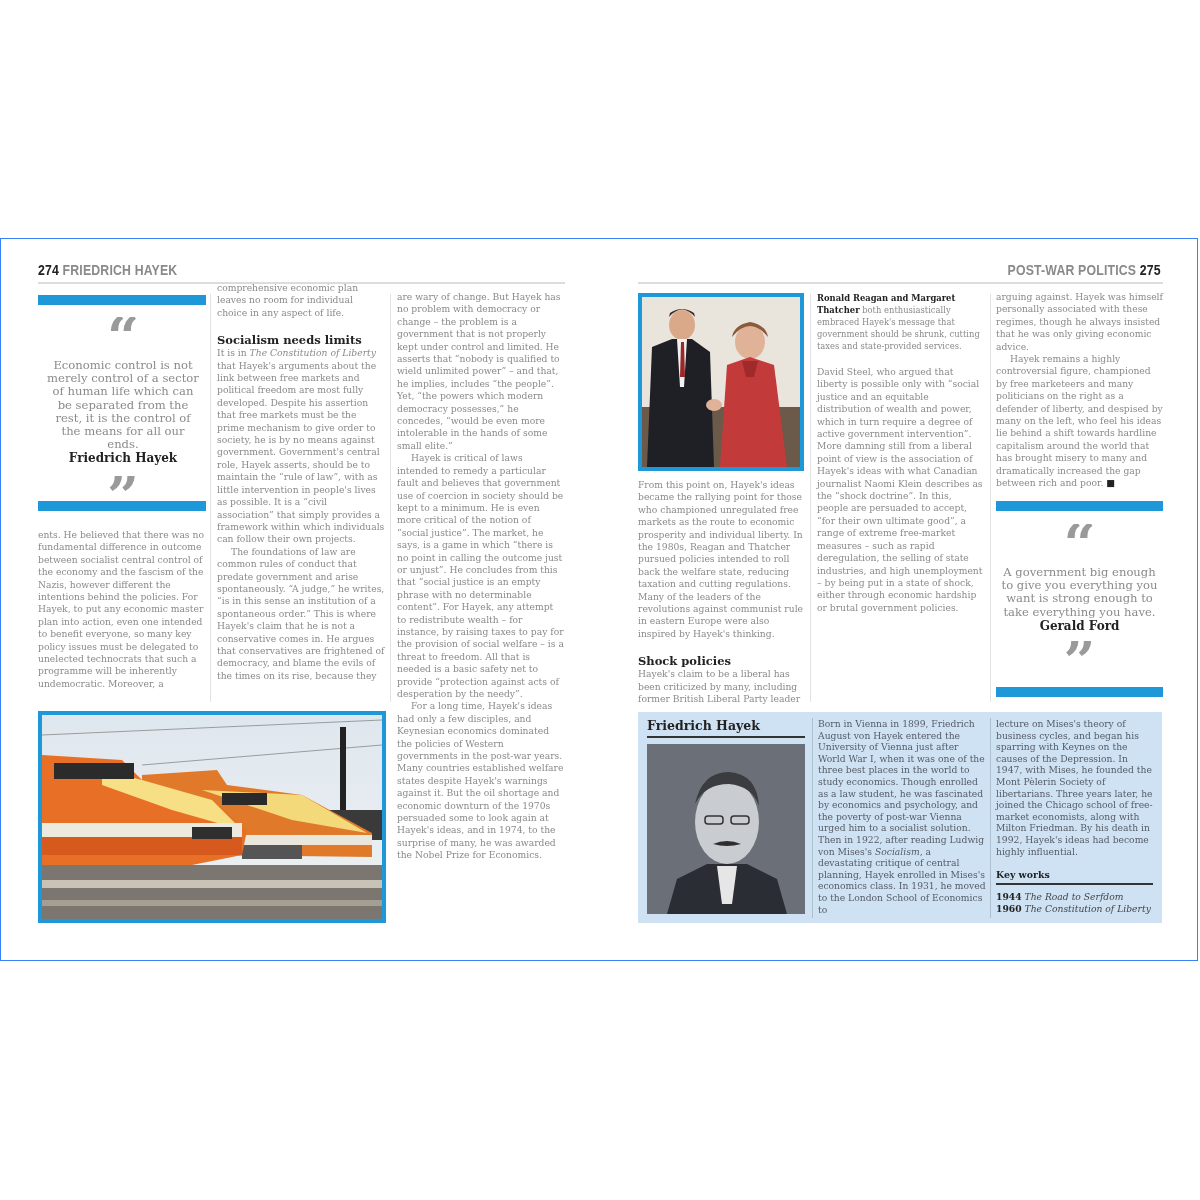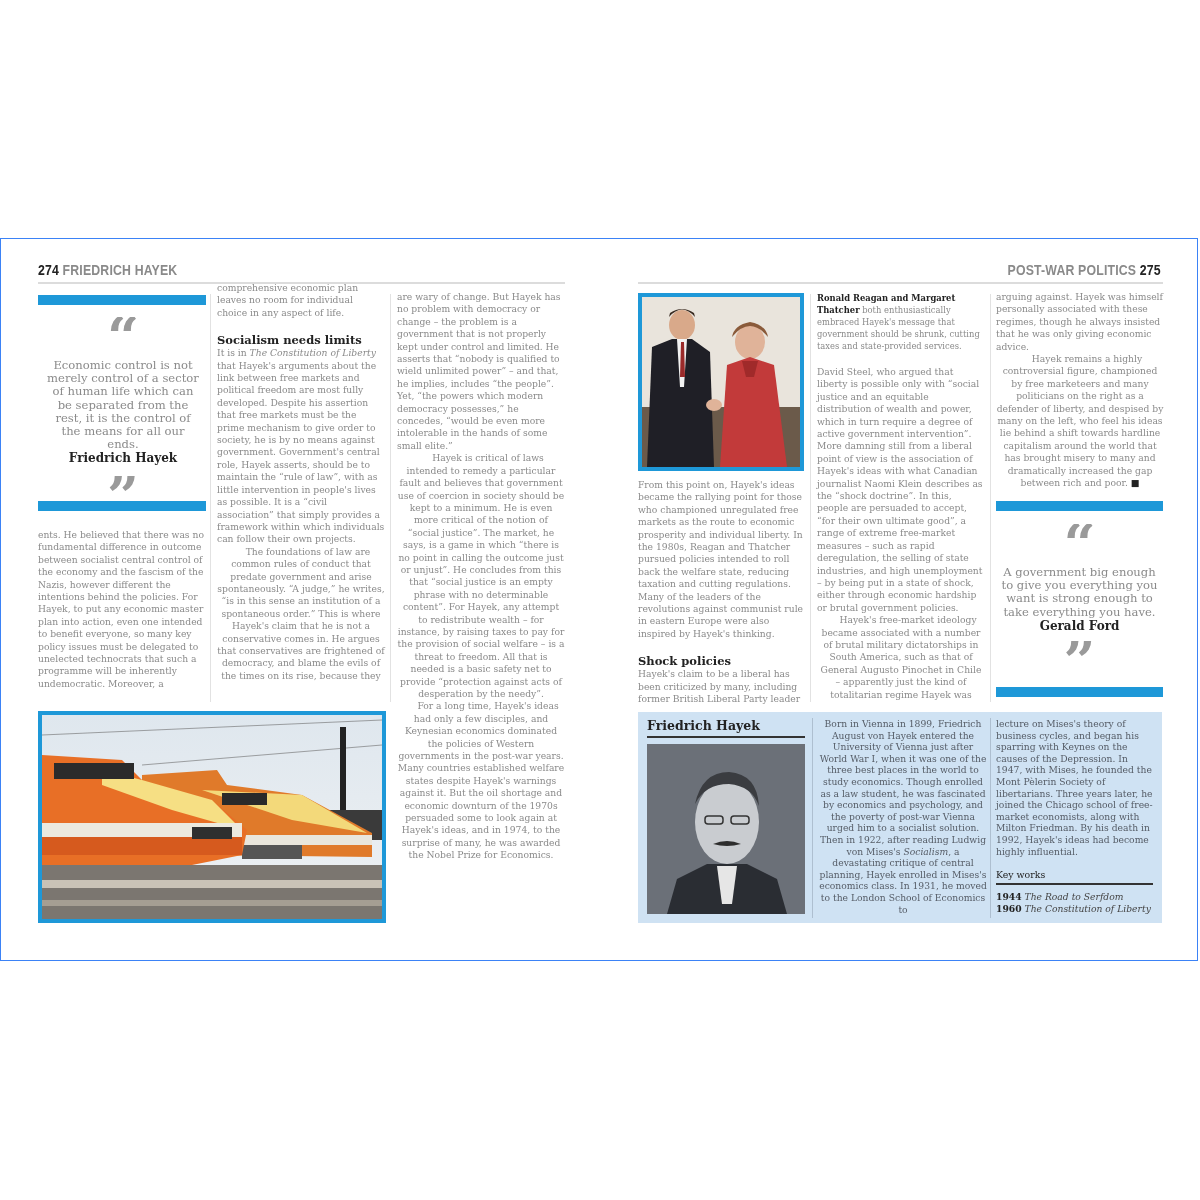--- a/index.html
+++ b/index.html
@@ -8,38 +8,38 @@
   .runhead { position:absolute; top:22px; font-family:"Liberation Sans", sans-serif; font-weight:bold; font-size:15px; letter-spacing:0.2px; transform:scaleX(0.82); }
   .runhead.left { left:37px; transform-origin:left center; }
   .runhead.right { right:36px; transform-origin:right center; }
   .runhead .num { color:#222; }
   .runhead .title { color:#8a8a8a; }
   .rule { position:absolute; top:43px; height:2px; background:#dcdcdc; }
   .rule.left { left:37px; width:527px; }
   .rule.right { left:637px; width:525px; }
   .col { position:absolute; font-size:9.2px; line-height:12.4px; color:#8a8a8a; }
   .col p { margin:0; }
-  .col p.ind { text-indent:14px;text-align:center; }
+  .col p.ind { text-indent:14px; }
   .col .sub { font-weight:bold; color:#222; font-size:11.5px; line-height:14px; margin-top:14px; }
   .col em { font-style:italic; }
   .vrule { position:absolute; width:1px; background:#e2e2e2; }
   .bluebar { position:absolute; height:10px; background:#1e98d8; }
   .quote { position:absolute; text-align:center; color:#8a8a8a; font-size:11.6px; line-height:13.2px; }
   .quote .mark { font-family:"DejaVu Serif", serif; font-weight:bold; font-size:56px; line-height:40px; color:#9a9a9a; height:34px; overflow:hidden; }
   .quote .auth { color:#222; font-weight:bold; font-size:12px; margin-top:1px; }
   .photo { position:absolute; border:4px solid #1e98d8; box-sizing:border-box; overflow:hidden; }
   .caption { position:absolute; font-size:8.4px; line-height:12px; color:#8a8a8a; }
   .caption b { color:#222; }
   .bio { position:absolute; left:637px; top:473px; width:524px; height:211px; background:#cfe2f3; }
   .bio .name { position:absolute; left:9px; top:6px; font-weight:bold; font-size:12.5px; color:#222; }
   .bio .namerule { position:absolute; left:9px; top:24px; width:158px; height:2px; background:#333; }
   .bio .portrait { position:absolute; left:9px; top:32px; width:158px; height:170px; background:#5a5f66; overflow:hidden; }
   .bio .txt { position:absolute; font-size:9.2px; line-height:11.6px; color:#555c66; }
   .bio .kw { position:absolute; left:358px; top:157px; width:157px; }
-  .bio .kwtitle { font-weight:normal; font-size:9.4px; color:#222; }
+  .bio .kwtitle { font-weight:bold; font-size:9.4px; color:#222; }
   .bio .kwrule { height:2px; background:#333; margin:3px 0 6px 0; }
   .bio .kwitem { font-size:9.2px; line-height:12px; color:#444; }
   .bio .kwitem b { color:#222; }
   .bio .kwitem i { font-style:italic; }
   .bio .vsep { position:absolute; width:1px; background:#aebfd0; }
 </style>
 </head>
 <body>
 
 <div class="spread">
@@ -147,21 +147,20 @@
   <div class="col" style="left:637px; top:240px; width:168px;">
     <p>From this point on, Hayek's ideas became the rallying point for those who championed unregulated free markets as the route to economic prosperity and individual liberty. In the 1980s, Reagan and Thatcher pursued policies intended to roll back the welfare state, reducing taxation and cutting regulations. Many of the leaders of the revolutions against communist rule in eastern Europe were also inspired by Hayek's thinking.</p>
     <div class="sub">Shock policies</div>
     <p>Hayek's claim to be a liberal has been criticized by many, including former British Liberal Party leader</p>
   </div>
 
   <div class="vrule" style="left:809px; top:55px; height:408px;"></div>
 
   <div class="col" style="left:816px; top:127px; width:168px;">
     <p>David Steel, who argued that liberty is possible only with “social justice and an equitable distribution of wealth and power, which in turn require a degree of active government intervention”. More damning still from a liberal point of view is the association of Hayek's ideas with what Canadian journalist Naomi Klein describes as the “shock doctrine”. In this, people are persuaded to accept, “for their own ultimate good”, a range of extreme free-market measures – such as rapid deregulation, the selling of state industries, and high unemployment – by being put in a state of shock, either through economic hardship or brutal government policies.</p>
-    <p class="ind">Hayek's free-market ideology became associated with a number of brutal military dictatorships in South America, such as that of General Augusto Pinochet in Chile – apparently just the kind of totalitarian regime Hayek was</p>
   </div>
 
   <div class="vrule" style="left:989px; top:55px; height:408px;"></div>
 
   <div class="col" style="left:995px; top:52px; width:168px;">
     <p>arguing against. Hayek was himself personally associated with these regimes, though he always insisted that he was only giving economic advice.</p>
     <p class="ind"><span>Hayek remains a highly controversial figure, championed by free marketeers and many politicians on the right as a defender of liberty, and despised by many on the left, who feel his ideas lie behind a shift towards hardline capitalism around the world that has brought misery to many and dramatically increased the gap between rich and poor.</span> <span style="color:#222;">■</span></p>
   </div>
 
   <div class="bluebar" style="left:995px; top:262px; width:167px;"></div>
@@ -182,21 +181,21 @@
         <path d="M20 170 L30 135 L60 120 L100 120 L130 135 L140 170 Z" fill="#2a2d33"></path>
         <path d="M70 122 L90 122 L85 160 L75 160 Z" fill="#e6e6e6"></path>
         <ellipse cx="80" cy="78" rx="32" ry="42" fill="#c9ccd0"></ellipse>
         <path d="M48 60 Q55 28 82 28 Q110 30 112 62 Q105 42 82 40 Q58 40 48 60 Z" fill="#3a3c40"></path>
         <rect x="58" y="72" width="18" height="8" rx="3" fill="none" stroke="#333" stroke-width="1.5"></rect>
         <rect x="84" y="72" width="18" height="8" rx="3" fill="none" stroke="#333" stroke-width="1.5"></rect>
         <path d="M66 100 Q80 94 94 100 Q80 104 66 100 Z" fill="#2d2d2d"></path>
       </svg>
     </div>
     <div class="vsep" style="left:174px; top:6px; height:200px;"></div>
-    <div class="txt" style="left:180px; top:6px; width:170px;text-align:center;">
+    <div class="txt" style="left:180px; top:6px; width:170px;">
       <span>Born in Vienna in 1899, Friedrich August von Hayek entered the University of Vienna just after World War I, when it was one of the three best places in the world to study economics. Though enrolled as a law student, he was fascinated by economics and psychology, and the poverty of post-war Vienna urged him to a socialist solution. Then in 1922, after reading Ludwig von Mises's </span><em>Socialism</em><span>, a devastating critique of central planning, Hayek enrolled in Mises's economics class. In 1931, he moved to the London School of Economics to</span>
     </div>
     <div class="vsep" style="left:352px; top:6px; height:200px;"></div>
     <div class="txt" style="left:358px; top:6px; width:160px;">lecture on Mises's theory of business cycles, and began his sparring with Keynes on the causes of the Depression. In 1947, with Mises, he founded the Mont Pèlerin Society of libertarians. Three years later, he joined the Chicago school of free-market economists, along with Milton Friedman. By his death in 1992, Hayek's ideas had become highly influential.</div>
     <div class="kw">
       <div class="kwtitle">Key works</div>
       <div class="kwrule"></div>
       <div class="kwitem"><b>1944</b> <i>The Road to Serfdom</i></div>
       <div class="kwitem"><b>1960</b> <i>The Constitution of Liberty</i></div>
     </div>

